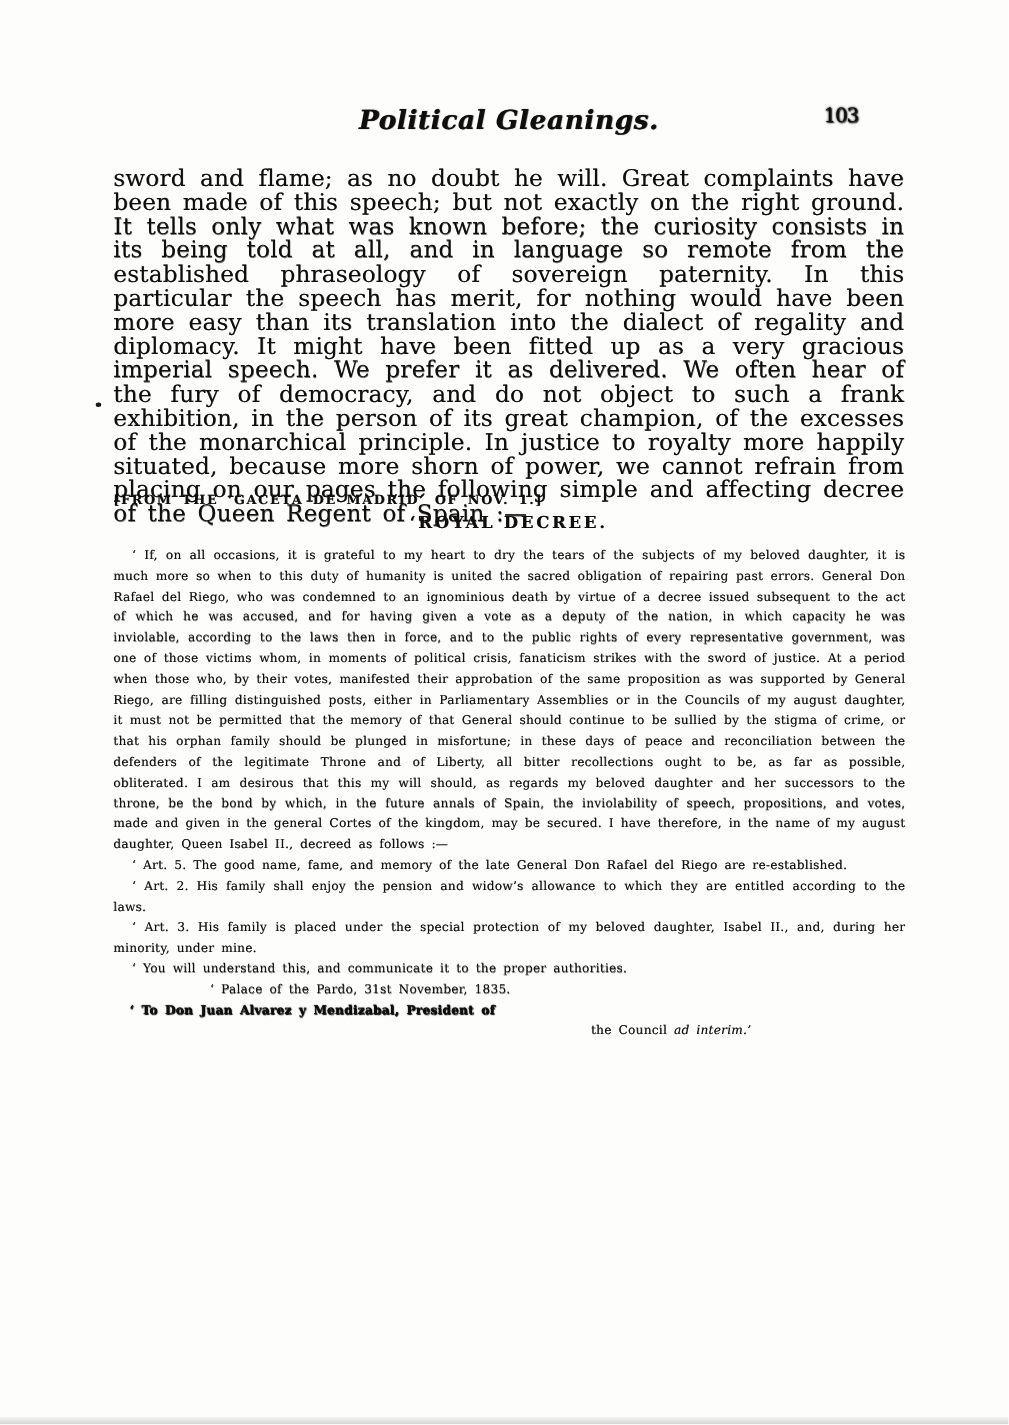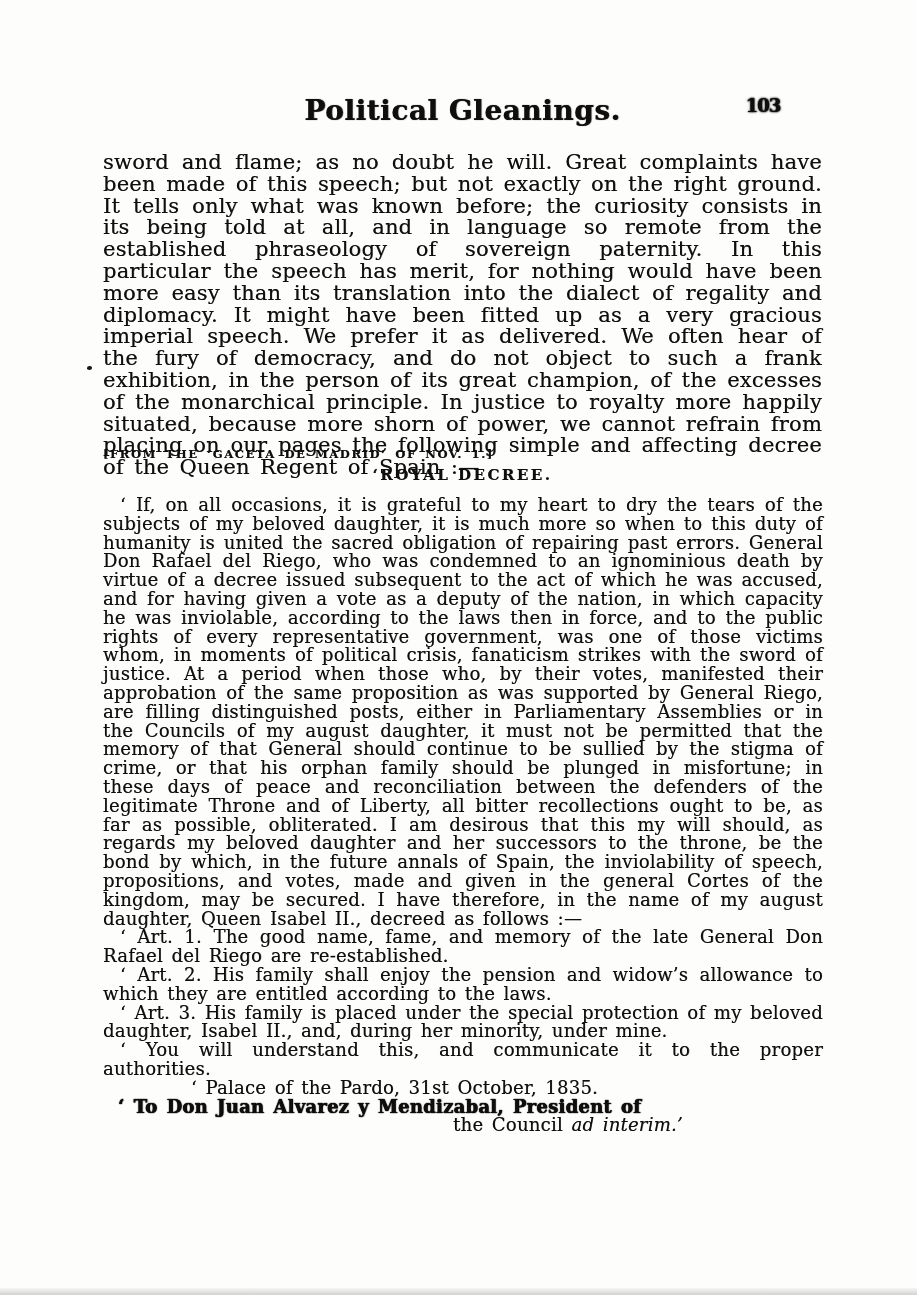--- a/index.html
+++ b/index.html
@@ -18,29 +18,30 @@
 
   
   .running-head {
     position: absolute;
     top: 94px; left: 103px; width: 719px;
     height: 30px;
   }
   .running-head .head-title {
     display: block;
     text-align: center;
+    font-style: italic;
     font-weight: bold;
-    font-size: 28px;
+    font-size: 24px;
     letter-spacing: 0.5px;
     text-shadow: 0.6px 0.4px 0.9px rgba(0,0,0,0.85);
   }
   .running-head .head-pagenum {
     position: absolute;
     top: 1px; right: 42px;
-    font-weight: bold;
+    font-weight: normal;
     font-size: 18px;
     letter-spacing: -1px;
     text-shadow: 0 0 2.2px #000, 0.8px 0.4px 1.4px #000;
   }
 
   
   .intro-para {
     position: absolute;
     top: 131px; left: 103px; width: 719px;
     font-size: 21px;
@@ -63,21 +64,21 @@
     position: absolute;
     top: 466px; left: 103px; width: 719px;
     text-align: center;
     font-size: 15px;
     font-weight: bold;
     letter-spacing: 2.5px;
   }
   .decree-block {
     position: absolute;
     top: 496px; left: 103px; width: 720px;
-    font-size: 18px;
+    font-size: 11px;
     line-height: 18.8px;
     text-align: justify;
     word-spacing: 2.5px;
     letter-spacing: 0.25px;
   }
   .decree-block p { margin: 0; text-indent: 17px; }
   .decree-block .date-line {
     text-indent: 0;
     margin-left: 88px;
     text-align: left;
@@ -124,24 +125,24 @@
   <p class="intro-para">sword and flame; as no doubt he will.  Great complaints have been made of this speech; but not exactly on the right ground. It tells only what was known before; the curiosity consists in its being told at all, and in language so remote from the established phraseology of sovereign paternity.  In this particular the speech has merit, for nothing would have been more easy than its translation into the dialect of regality and diplomacy.  It might have been fitted up as a very gracious imperial speech.  We prefer it as delivered.  We often hear of the fury of democracy, and do not object to such a frank exhibition, in the person of its great champion, of the excesses of the monarchical principle. In justice to royalty more happily situated, because more shorn of power, we cannot refrain from placing on our pages the following simple and affecting decree of the Queen Regent of Spain :—</p>
 
   <div class="ink-speck"></div>
 
   <div class="source-line">[FROM THE ‘GACETA DE MADRID’ OF NOV. 1.]</div>
 
   <div class="decree-title">‘ROYAL DECREE.</div>
 
   <div class="decree-block">
     <p>‘ If, on all occasions, it is grateful to my heart to dry the tears of the subjects of my beloved daughter, it is much more so when to this duty of humanity is united the sacred obligation of repairing past errors. General Don Rafael del Riego, who was condemned to an ignominious death by virtue of a decree issued subsequent to the act of which he was accused, and for having given a vote as a deputy of the nation, in which capacity he was inviolable, according to the laws then in force, and to the public rights of every representative government, was one of those victims whom, in moments of political crisis, fanaticism strikes with the sword of justice.  At a period when those who, by their votes, manifested their approbation of the same proposition as was supported by General Riego, are filling distinguished posts, either in Parliamentary Assemblies or in the Councils of my august daughter, it must not be permitted that the memory of that General should continue to be sullied by the stigma of crime, or that his orphan family should be plunged in misfortune;  in these days of peace and reconciliation between the defenders of the legitimate Throne and of Liberty, all bitter recollections ought to be, as far as possible, obliterated.  I am desirous that this my will should, as regards my beloved daughter and her successors to the throne, be the bond by which, in the future annals of Spain, the inviolability of speech, propositions, and votes, made and given in the general Cortes of the kingdom, may be secured.  I have therefore, in the name of my august daughter, Queen Isabel II., decreed as follows :—</p>
-    <p>‘ Art. 1. The good name, fame, and memory of the late General Don Rafael del Riego are re-established.</p>
+    <p>‘ Art. 5. The good name, fame, and memory of the late General Don Rafael del Riego are re-established.</p>
     <p>‘ Art. 2. His family shall enjoy the pension and widow’s allowance to which they are entitled according to the laws.</p>
     <p>‘ Art. 3. His family is placed under the special protection of my beloved daughter, Isabel II., and, during her minority, under mine.</p>
     <p>‘ You will understand this, and communicate it to the proper authorities.</p>
-    <p class="date-line">‘ Palace of the Pardo, 31st October, 1835.</p>
+    <p class="date-line">‘ Palace of the Pardo, 31st November, 1835.</p>
     <p class="address-line">‘ To Don Juan Alvarez y Mendizabal, President of</p>
     <p class="address-line2"><span>the Council </span><span class="lat">ad interim.’</span></p>
   </div>
 
   <div class="bottom-edge"></div>
 
 </div>
 
 </body></html>

